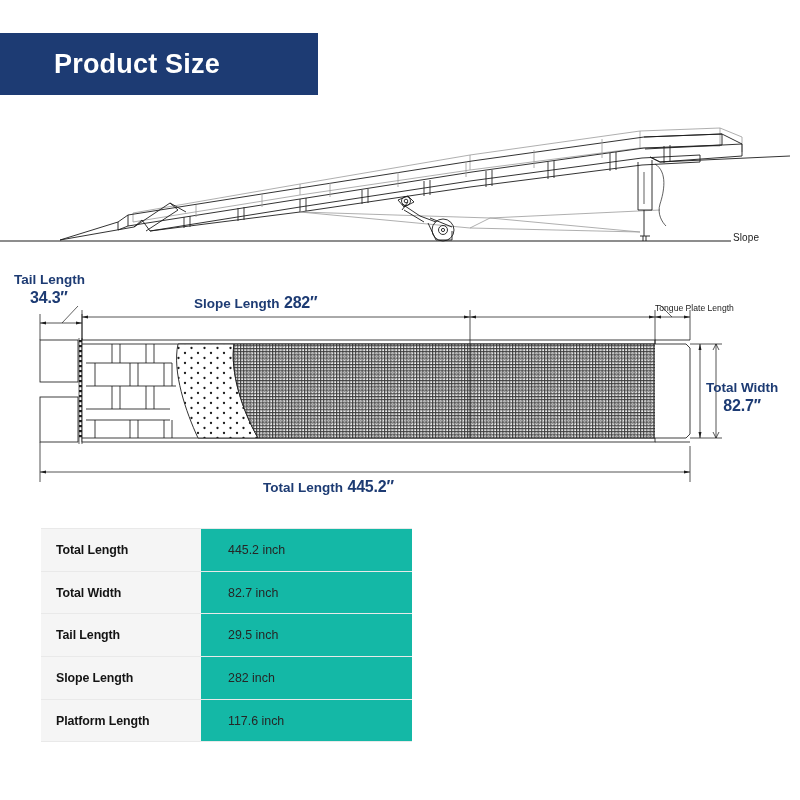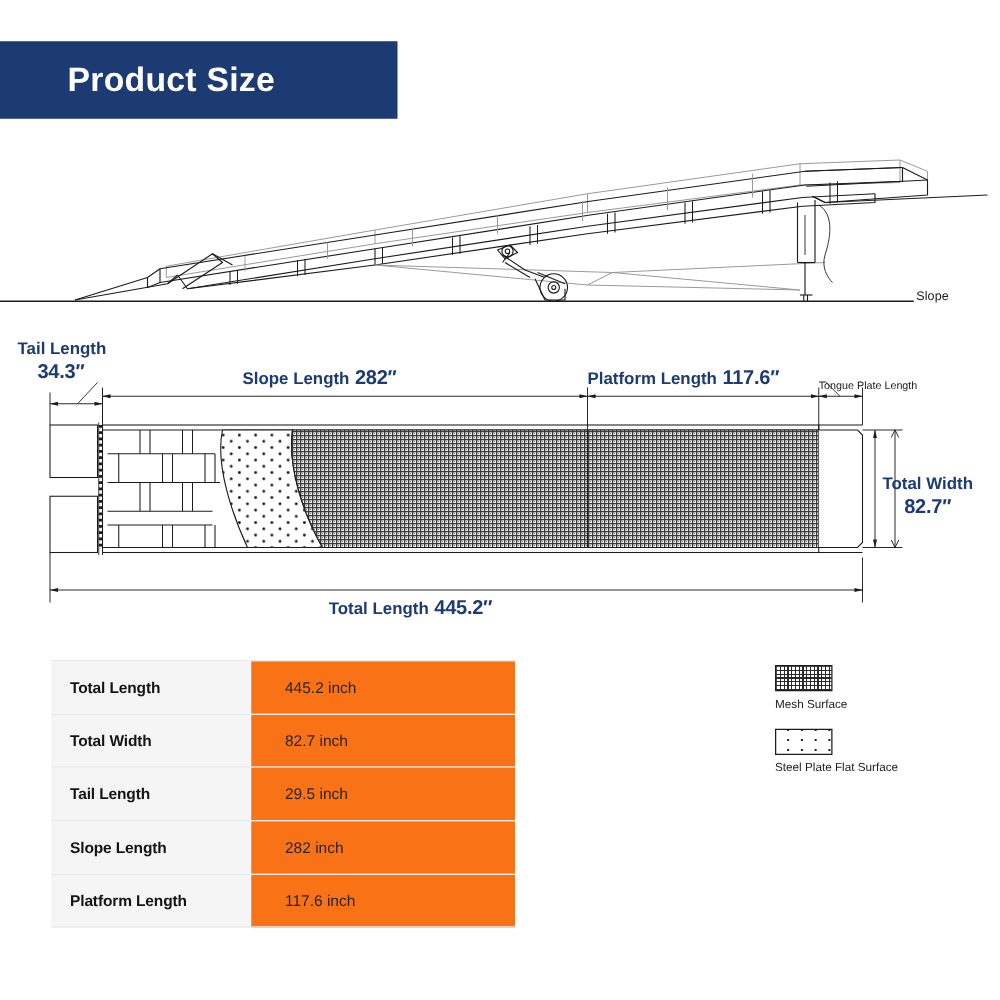--- a/index.html
+++ b/index.html
@@ -56,21 +56,21 @@
     border-collapse:collapse;table-layout:fixed;
   }
   #spec-table td{
     height:41.7px;padding:0;border-bottom:1px solid #e9e9e9;
     font-size:12.4px;vertical-align:middle;
   }
   #spec-table td.k{
     width:145px;background:#f5f5f5;color:#141414;font-weight:bold;
     padding-left:15px;letter-spacing:-.1px;
   }
-  #spec-table td.v{background:#f97316;color:#262626;padding-left:27px;}
+  #spec-table td.v{background:#14b8a6;color:#262626;padding-left:27px;}
   #spec-table tr:first-child td{border-top:1px solid #e9e9e9;}
 
   
   #legend{position:absolute;left:620px;top:532px;width:170px;}
   .legend-item{margin-bottom:15px;}
   .legend-swatch{
     width:46px;height:21px;border:1px solid #1c1c1c;box-sizing:border-box;
     background-color:#ffffff;
   }
   .legend-swatch.mesh{
@@ -327,24 +327,20 @@
   <div class="dim-cap" id="cap-tail">
     <span class="lbl">Tail Length</span>
     <span class="val">34.3′′</span>
   </div>
 
   <div class="dim-cap" id="cap-slope">
     <span class="lbl">Slope Length</span>
     <span class="val">282′′</span>
   </div>
 
-  <div class="dim-cap" id="cap-platform">
-    <span class="lbl">Platform Length</span>
-    <span class="val">117.6′′</span>
-  </div>
 
   <div class="dim-cap" id="cap-total-width">
     <span class="lbl">Total Width</span>
     <span class="val">82.7′′</span>
   </div>
 
   <div class="dim-cap" id="cap-total-length">
     <span class="lbl">Total Length</span>
     <span class="val">445.2′′</span>
   </div>
@@ -369,24 +365,14 @@
         <td class="k">Slope Length</td>
         <td class="v">282 inch</td>
       </tr>
       <tr>
         <td class="k">Platform Length</td>
         <td class="v">117.6 inch</td>
       </tr>
     </tbody>
   </table>
 
-  <div id="legend">
-    <div class="legend-item">
-      <div class="legend-swatch mesh"></div>
-      <div class="legend-label">Mesh Surface</div>
-    </div>
-    <div class="legend-item">
-      <div class="legend-swatch plate"></div>
-      <div class="legend-label">Steel Plate Flat Surface</div>
-    </div>
-  </div>
 
 </div>
 
 </body></html>

